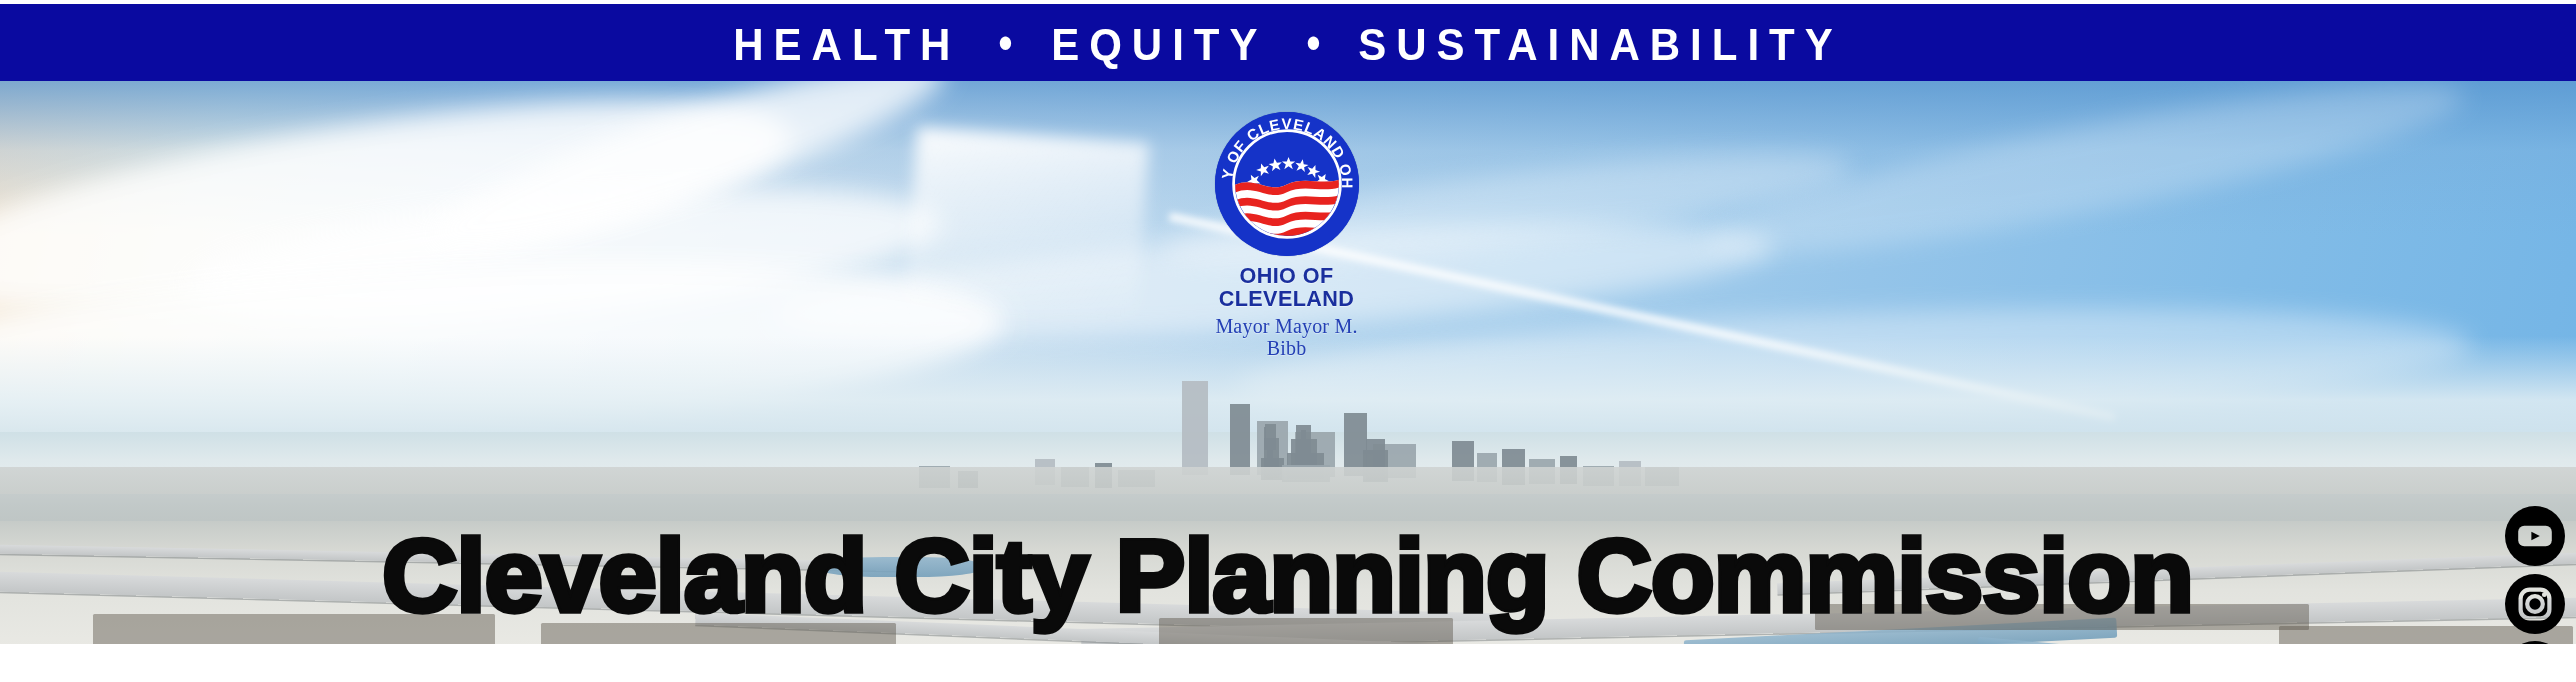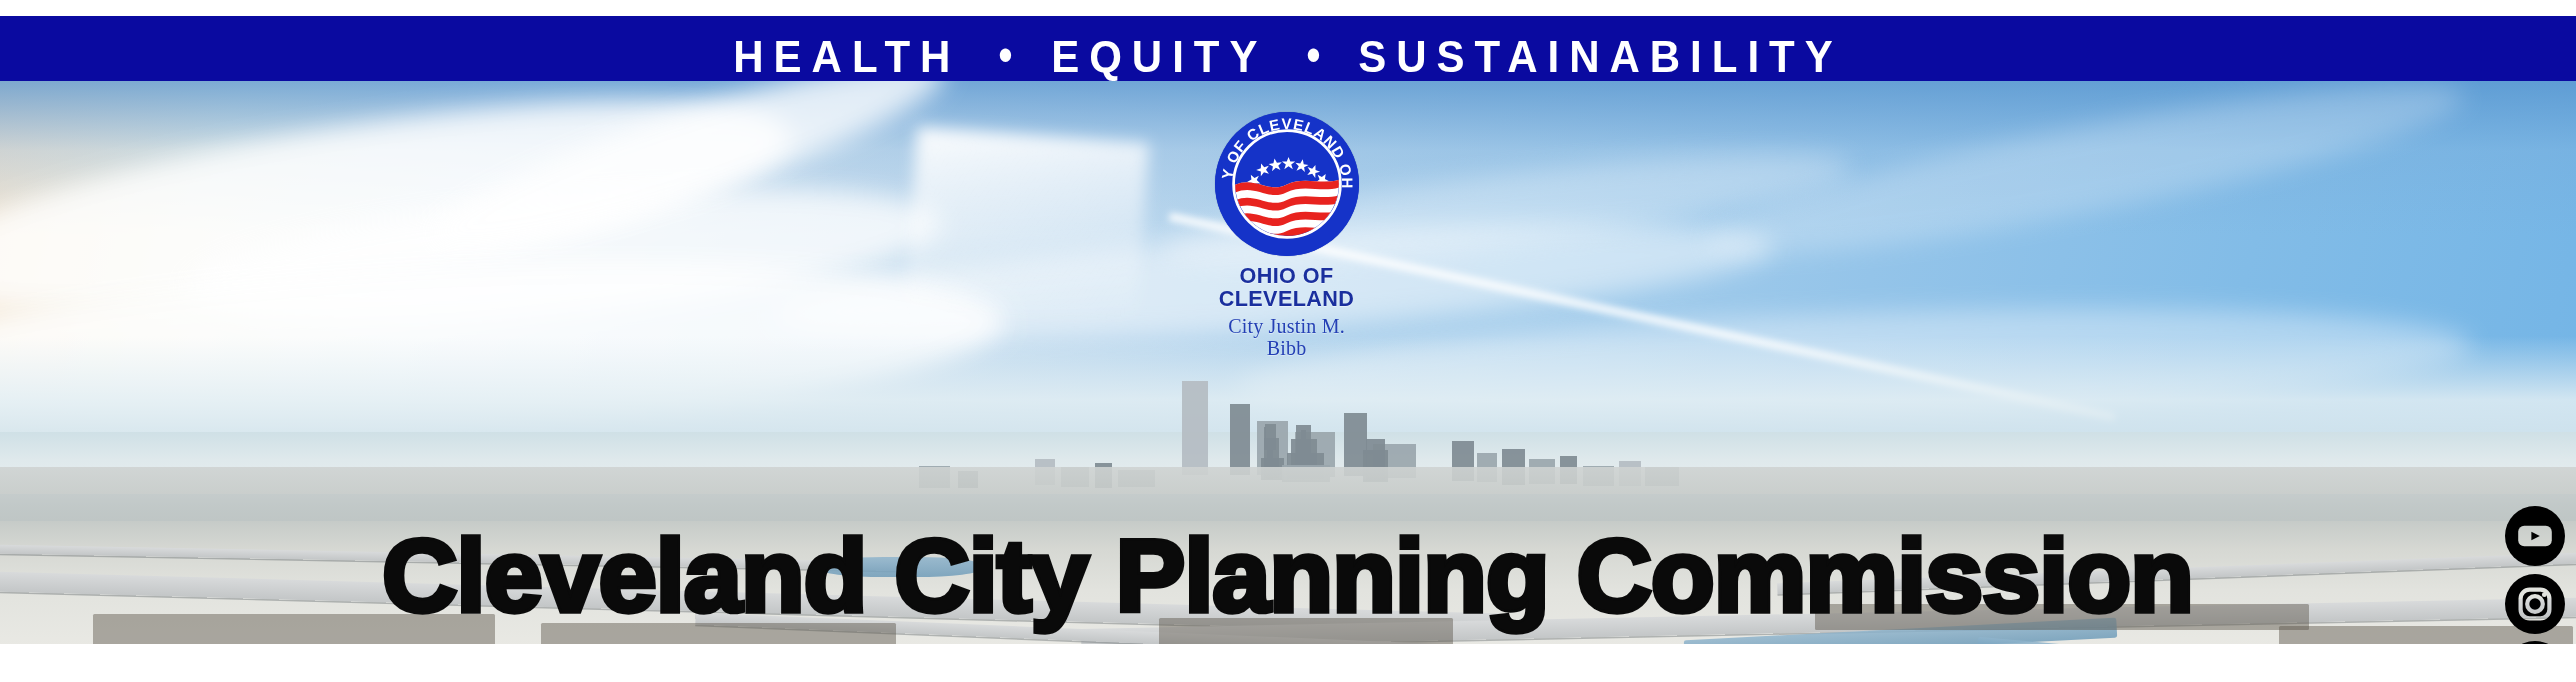--- a/index.html
+++ b/index.html
@@ -4,21 +4,21 @@
 <style>
   html,body{margin:0;padding:0;background:#ffffff;}
   body{
     width:2576px;height:682px;overflow:hidden;
     font-family:"Liberation Sans", sans-serif;
   }
   #page{position:relative;width:2576px;height:682px;background:#ffffff;overflow:hidden;}
 
   
   .tagline-bar{
-    position:absolute;left:0;top:16px;width:2576px;height:81px;
+    position:absolute;left:0;top:4px;width:2576px;height:81px;
     background:#0a0aa0;
     display:flex;align-items:center;justify-content:center;
     overflow:hidden;
   }
   .tagline-inner{display:flex;align-items:center;justify-content:center;gap:0;}
   .tagline-word{
     color:#ffffff;
     font-family:"Liberation Sans", sans-serif;
     font-weight:700;
     font-size:42px;
@@ -296,21 +296,21 @@
               <path d="M22,96 C50,80 68,106 92,94 C116,82 140,96 164,86 L164,96 C140,106 116,92 92,104 C68,116 50,90 22,106 Z" fill="#e8231f"></path>
               <path d="M22,116 C50,100 68,126 92,114 C116,102 140,116 164,106 L164,116 C140,126 116,112 92,124 C68,136 50,110 22,126 Z" fill="#e8231f"></path>
               <path d="M22,136 C50,120 68,146 92,134 C116,122 140,136 164,126 L164,136 C140,146 116,132 92,144 C68,156 50,130 22,146 Z" fill="#e8231f"></path>
               <path d="M22,156 C50,140 68,166 92,154 C116,142 140,156 164,146 L164,156 C140,166 116,152 92,164 C68,176 50,150 22,166 Z" fill="#e8231f"></path>
             </g>
           </g>
         </svg>
       </div>
 
       <div class="caption-city">OHIO OF CLEVELAND</div>
-      <div class="caption-mayor">City Justin M. Bibb</div>
+      <div class="caption-mayor">Mayor Mayor M. Bibb</div>
     </div>
 
     <div class="headline">
       <span>Cleveland City Planning Commission</span>
     </div>
 
     <div class="social">
 
       <a class="social-btn">
         <svg viewBox="0 0 100 100" xmlns="http://www.w3.org/2000/svg">

